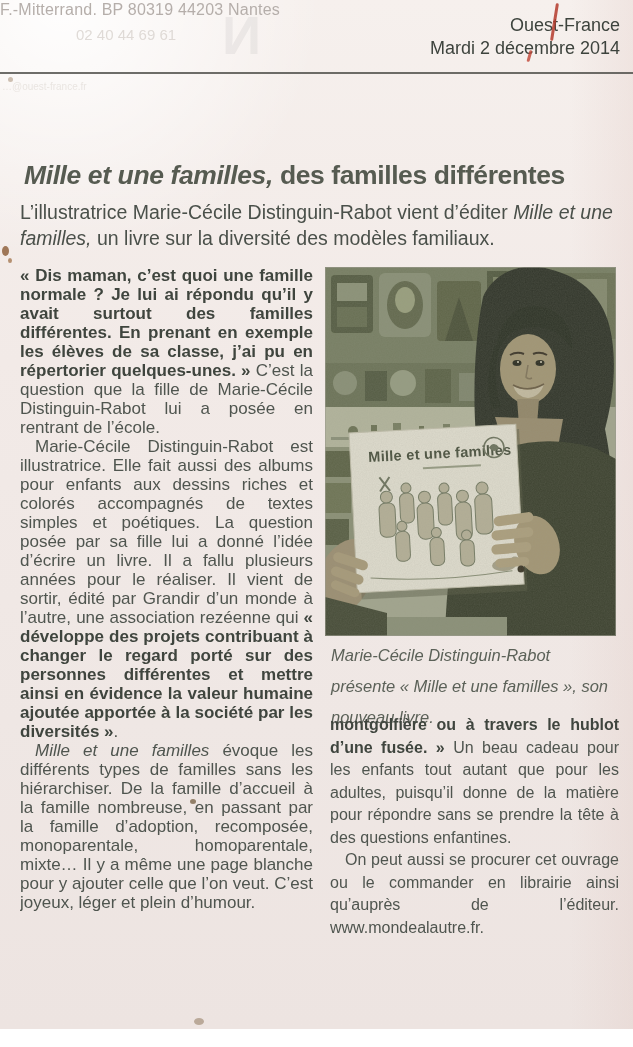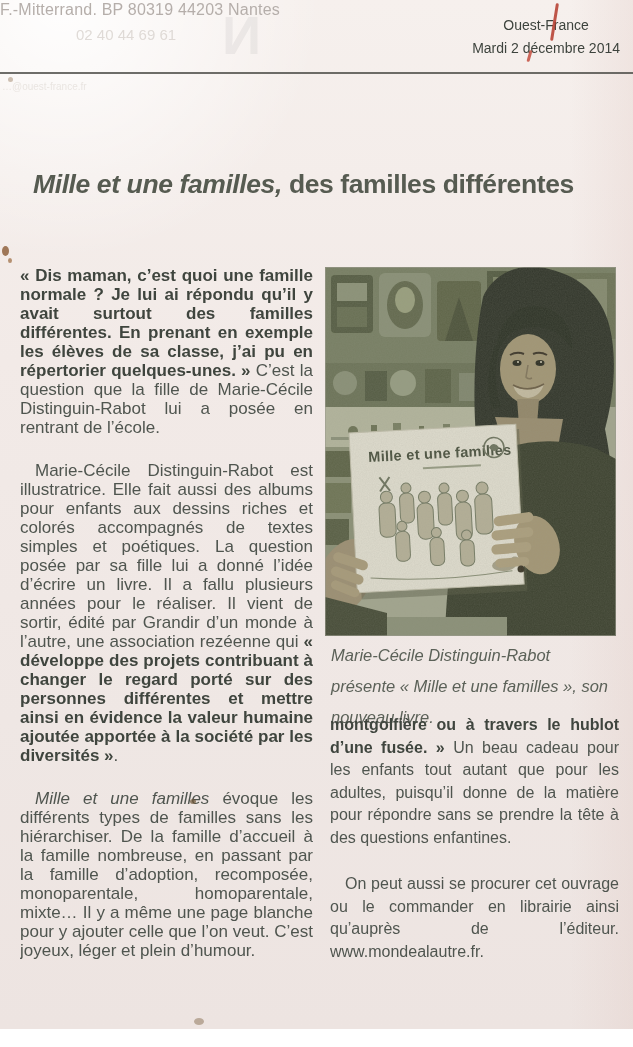--- a/index.html
+++ b/index.html
@@ -13,34 +13,34 @@
       linear-gradient(90deg, rgba(255,255,255,0) 90%, rgba(222,196,190,0.25) 100%),
       linear-gradient(180deg,#f6f0ed 0%,#f2eae7 35%,#efe7e4 70%,#ede4e1 100%);
     color:#4f554f;
   }
   .abs{position:absolute;}
   
   .m-line1{left:0;top:1px;font-size:16px;color:#b5aeaa;letter-spacing:.2px;}
   .m-line2{left:76px;top:26px;font-size:15px;color:#d6d0cb;opacity:.75;}
   .m-line3{left:2px;top:49px;font-size:10px;color:#dbd5cf;opacity:.55;margin-top:32px;}
   .watermark-n{left:222px;top:4px;font-size:54px;font-weight:700;color:rgba(90,90,90,0.08);transform:scaleX(-1);}
-  .brand-block{right:13px;top:14px;text-align:center;font-size:14px;line-height:23px;color:#3d433d;}
+  .brand-block{right:13px;top:14px;text-align:right;font-size:18px;line-height:23px;color:#3d433d;}
   .rule{left:0;top:72px;width:633px;height:2px;background:#4a4a45;opacity:.8;}
   .red-slash{left:553px;top:3px;width:3px;height:38px;background:#b43a2c;border-radius:2px;transform:rotate(9deg);opacity:.85;}
   .red-tick{left:528px;top:50px;width:3px;height:12px;background:#c04434;border-radius:2px;transform:rotate(16deg);opacity:.8;}
   
   .headline{left:20px;top:156px;width:600px;font-size:26.5px;font-weight:700;letter-spacing:-0.4px;color:#565b51;white-space:nowrap;}
   .headline .it{font-style:italic;}
   .standfirst{left:20px;top:200px;width:601px;font-size:19.5px;line-height:25.5px;color:#4a504a;}
   .standfirst .it{font-style:italic;}
   
   .colL{left:20px;top:266px;width:293px;height:781px;font-size:17px;line-height:19px;text-align:justify;overflow:hidden;}
   .colR{left:330px;top:714px;width:289px;height:333px;font-size:16px;line-height:22.5px;text-align:justify;overflow:hidden;}
   .colL p,.colR p{margin:0;}
-  .colL p+p,.colR p+p{text-indent:15px;margin-top:24px;}
+  .colL p+p,.colR p+p{text-indent:15px;}
   .b{font-weight:700;color:#3f453e;}
   .it{font-style:italic;}
   
   .photo{left:325px;top:267px;width:291px;height:369px;}
   .photo svg{display:block;}
   .caption{left:331px;top:640px;width:278px;font-size:16.5px;line-height:31px;font-style:italic;color:#5b6158;}
   
   .speck{border-radius:50%;}
   .sp1{left:2px;top:246px;width:7px;height:10px;background:#8a5a33;opacity:.8;}
   .sp2{left:8px;top:258px;width:4px;height:5px;background:#9a6a3d;opacity:.7;}
@@ -59,22 +59,23 @@
   <div class="abs watermark-n">N</div>
 
   <div class="abs brand-block">
     <div>Ouest-France</div>
     <div>Mardi 2 décembre 2014</div>
   </div>
   <div class="abs red-slash"></div>
   <div class="abs red-tick"></div>
   <div class="abs rule"></div>
 
-  <h1 class="abs headline" style="margin:13px;"><span class="it">Mille et une familles,</span><span> des familles différentes</span></h1>
-
+  <h1 class="abs headline" style="margin:4px;"><span class="it">Mille et une familles,</span><span> des familles différentes</span></h1>
+
+  <div class="abs standfirst"><span>L’illustratrice Marie-Cécile Distinguin-Rabot vient d’éditer </span><span class="it">Mille et une familles,</span><span> un livre sur la diversité des modèles familiaux.</span></div>
 
   <div class="abs colL">
     <p><span class="b">« Dis maman, c’est quoi une famille normale ? Je lui ai répondu qu’il y avait surtout des familles différentes. En prenant en exemple les élèves de sa classe, j’ai pu en répertorier quelques-unes. » </span><span>C’est la question que la fille de Marie-Cécile Distinguin-Rabot lui a posée en rentrant de l’école.</span></p>
     <p><span>Marie-Cécile Distinguin-Rabot est illustratrice. Elle fait aussi des albums pour enfants aux dessins riches et colorés accompagnés de textes simples et poétiques. La question posée par sa fille lui a donné l’idée d’écrire un livre. Il a fallu plusieurs années pour le réaliser. Il vient de sortir, édité par Grandir d’un monde à l’autre, une association rezéenne qui </span><span class="b">« développe des projets contribuant à changer le regard porté sur des personnes différentes et mettre ainsi en évidence la valeur humaine ajoutée apportée à la société par les diversités »</span><span>.</span></p>
     <p><span class="it">Mille et une familles</span><span> évoque les différents types de familles sans les hiérarchiser. De la famille d’accueil à la famille nombreuse, en passant par la famille d’adoption, recomposée, monoparentale, homoparentale, mixte… Il y a même une page blanche pour y ajouter celle que l’on veut. C’est joyeux, léger et plein d’humour. </span></p>
   </div>
 
   <div class="abs photo">
     <svg width="291" height="369" viewBox="0 0 291 369" xmlns="http://www.w3.org/2000/svg">
       <defs>

